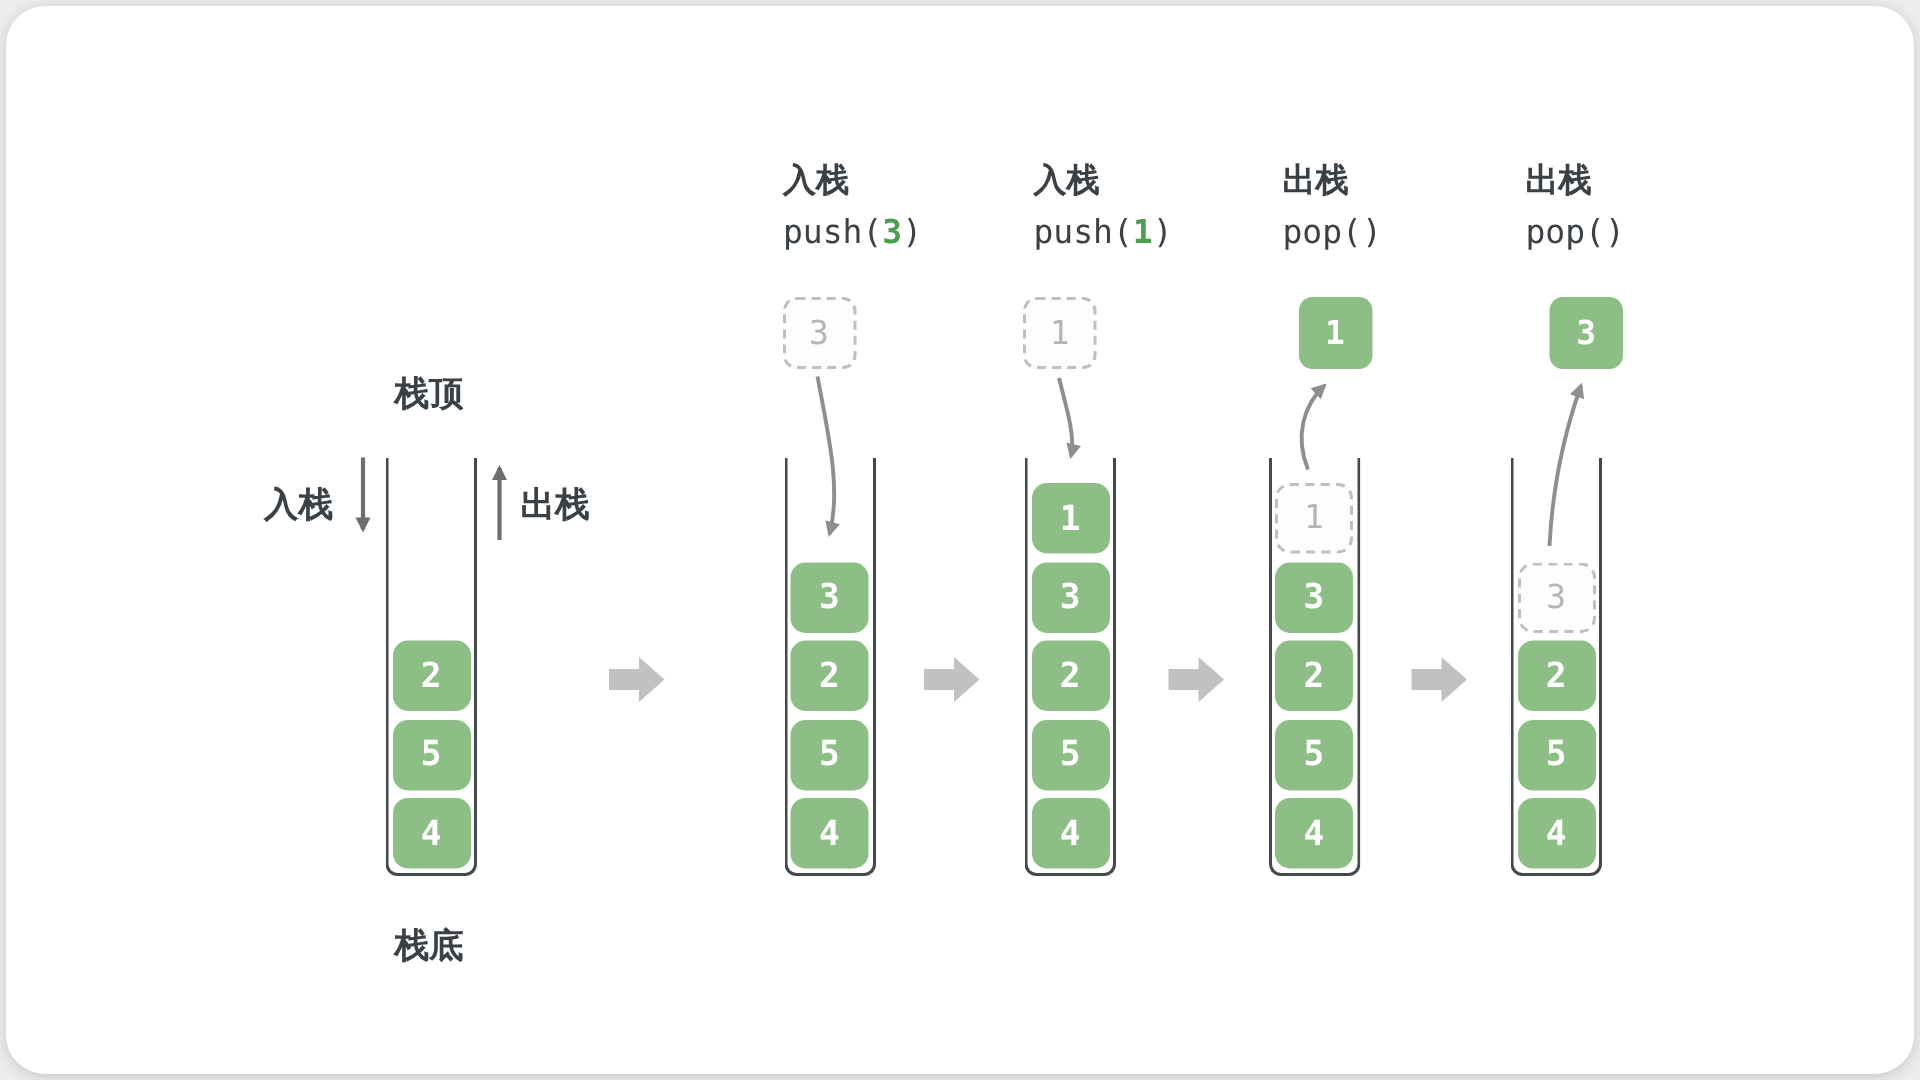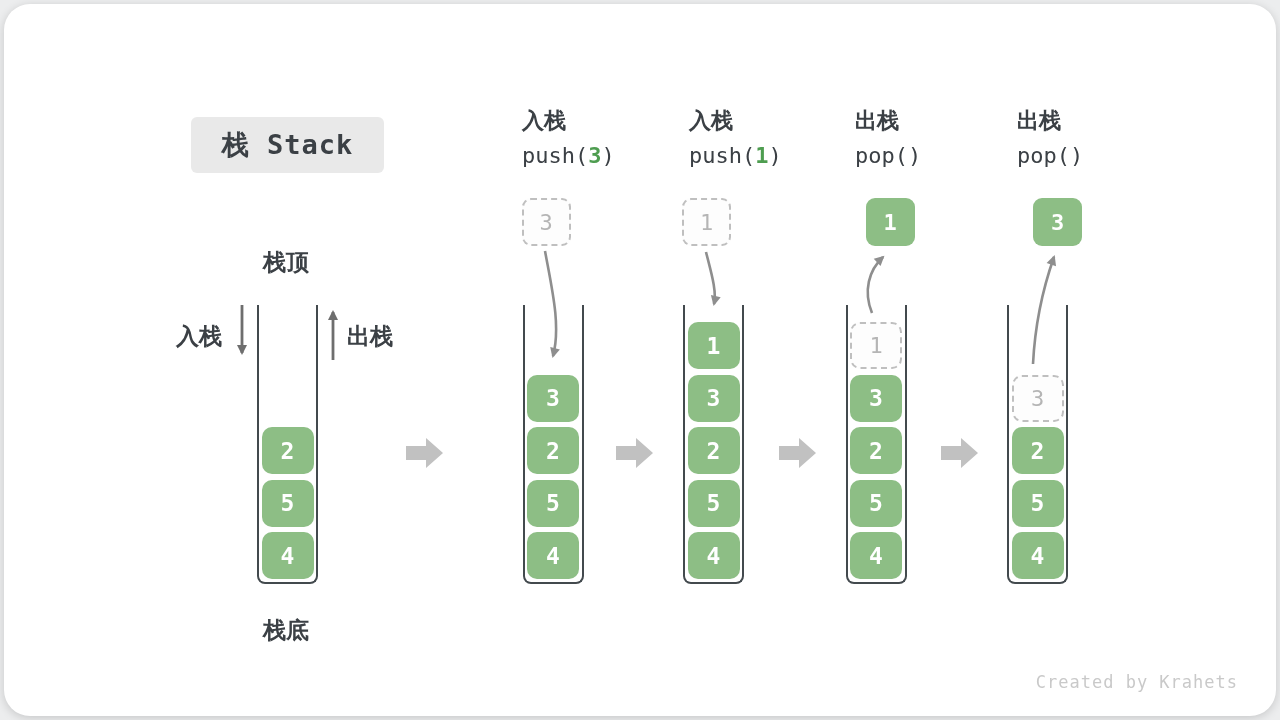--- a/index.html
+++ b/index.html
@@ -89,23 +89,20 @@
     position:absolute;right:38px;bottom:24px;
     font-family:"DejaVu Sans Mono","Liberation Mono",monospace;
     font-size:17px;color:var(--footer-text);letter-spacing:1px;
   }
 </style>
 </head>
 <body>
 
 <div class="card">
 
-  <div class="title-box">
-    <span>栈 Stack</span>
-  </div>
 
   <div class="side-label" style="left:259px;top:243px;">栈顶</div>
   <div class="side-label" style="left:259px;top:611px;">栈底</div>
   <div class="side-label" style="left:172px;top:317px;">入栈</div>
   <div class="side-label" style="left:343px;top:317px;">出栈</div>
 
   <div id="ops-layer">
       <div class="op-col" style="left: 518px;">
         <div class="op-label">入栈</div>
         <div class="op-code">push(<b>3</b>)</div>
@@ -174,14 +171,13 @@
 
     <path d="M868,309 C859,287 865,266 879,253" fill="none" style="stroke:var(--curve-arrow,#8E8E8E)" stroke-width="2.6" marker-end="url(#ah-curve)"></path>
     <path d="M1029,360 C1031,320 1038,287 1050,253" fill="none" style="stroke:var(--curve-arrow,#8E8E8E)" stroke-width="2.6" marker-end="url(#ah-curve)"></path>
 
     <polygon points="402,442 422,442 422,434 439,449 422,464 422,456 402,456" style="fill:var(--block-arrow,#C1C1C1)"></polygon>
     <polygon points="612,442 632,442 632,434 649,449 632,464 632,456 612,456" style="fill:var(--block-arrow,#C1C1C1)"></polygon>
     <polygon points="775,442 795,442 795,434 812,449 795,464 795,456 775,456" style="fill:var(--block-arrow,#C1C1C1)"></polygon>
     <polygon points="937,442 957,442 957,434 974,449 957,464 957,456 937,456" style="fill:var(--block-arrow,#C1C1C1)"></polygon>
   </svg>
 
-  <div class="footer">Created by Krahets</div>
 </div>
 
 </body></html>

